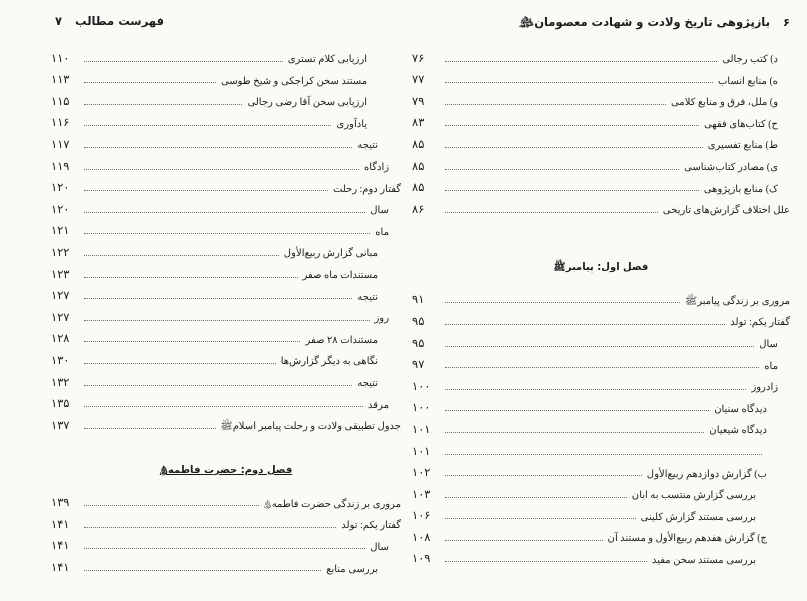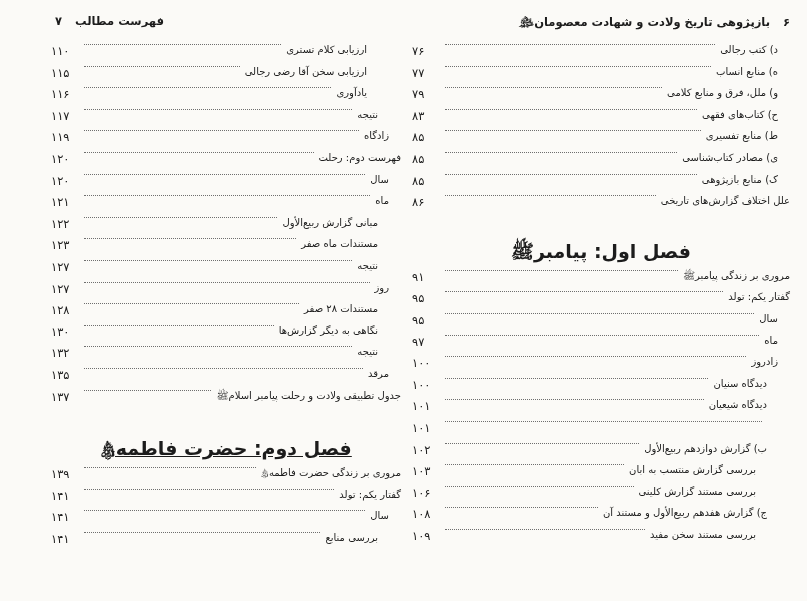--- a/index.html
+++ b/index.html
@@ -21,24 +21,25 @@
     display: flex; align-items: baseline; gap: 13px;
     font-size: 11.5px; font-weight: bold;
     direction: rtl; white-space: nowrap;
   }
   .page-left  .running-head { top: 14px; left: 4px; }
   .page-right .running-head { top: 15px; right: 0; flex-direction: row; }
 
   .toc { position: absolute; left: 0; right: 0; top: 44px; }
 
   .toc-row {
-    display: flex; align-items: flex-start;
+    display: flex; align-items: flex-end;
     height: 21.6px;
     direction: ltr;
     box-sizing: border-box;
+    font-family: Liberation Serif, serif;
   }
   .toc-row .num {
     font-size: 11.5px;
     min-width: 27px;
     text-align: left;
     padding-bottom: 1px;
     white-space: nowrap;
   }
   .toc-row .dots {
     flex: 1 1 auto; min-width: 8px;
@@ -52,23 +53,23 @@
     line-height: 1.25;
   }
   .lvl0 { padding-right: 0; }
   .lvl1 { padding-right: 12px; }
   .lvl2 { padding-right: 23px; }
   .lvl3 { padding-right: 34px; }
 
   .chapter-heading {
     text-align: center;
     font-weight: bold;
-    font-size: 19px;
+    font-size: 10px;
     direction: rtl;
-    margin: 24px 0 9px 0;
+    margin: 40px 0 9px 0;
     height: 20px; line-height: 20px;
     white-space: nowrap;
   }
   .page-left .chapter-heading { margin-top: 27px; text-decoration: underline; }
 </style>
 </head>
 <body>
 
 <div class="spread">
 
@@ -77,20 +78,25 @@
       <span>فهرست مطالب</span>
       <span>۷</span>
     </header>
     <div class="toc">
         <div class="toc-row lvl3">
           <span class="num">۱۱۰</span>
           <span class="dots"></span>
           <span class="title" dir="rtl">ارزیابی کلام تستری</span>
         </div>
         <div class="toc-row lvl3">
+          <span class="num">۱۱۳</span>
+          <span class="dots"></span>
+          <span class="title" dir="rtl">مستند سخن کراجکی و شیخ طوسی</span>
+        </div>
+        <div class="toc-row lvl3">
           <span class="num">۱۱۵</span>
           <span class="dots"></span>
           <span class="title" dir="rtl">ارزیابی سخن آقا رضی رجالی</span>
         </div>
         <div class="toc-row lvl3">
           <span class="num">۱۱۶</span>
           <span class="dots"></span>
           <span class="title" dir="rtl">یادآوری</span>
         </div>
         <div class="toc-row lvl2">
@@ -99,21 +105,21 @@
           <span class="title" dir="rtl">نتیجه</span>
         </div>
         <div class="toc-row lvl1">
           <span class="num">۱۱۹</span>
           <span class="dots"></span>
           <span class="title" dir="rtl">زادگاه</span>
         </div>
         <div class="toc-row lvl0">
           <span class="num">۱۲۰</span>
           <span class="dots"></span>
-          <span class="title" dir="rtl">فهرست دوم: رحلت</span>
+          <span class="title" dir="rtl">گفتار دوم: رحلت</span>
         </div>
         <div class="toc-row lvl1">
           <span class="num">۱۲۰</span>
           <span class="dots"></span>
           <span class="title" dir="rtl">سال</span>
         </div>
         <div class="toc-row lvl1">
           <span class="num">۱۲۱</span>
           <span class="dots"></span>
           <span class="title" dir="rtl">ماه</span>

